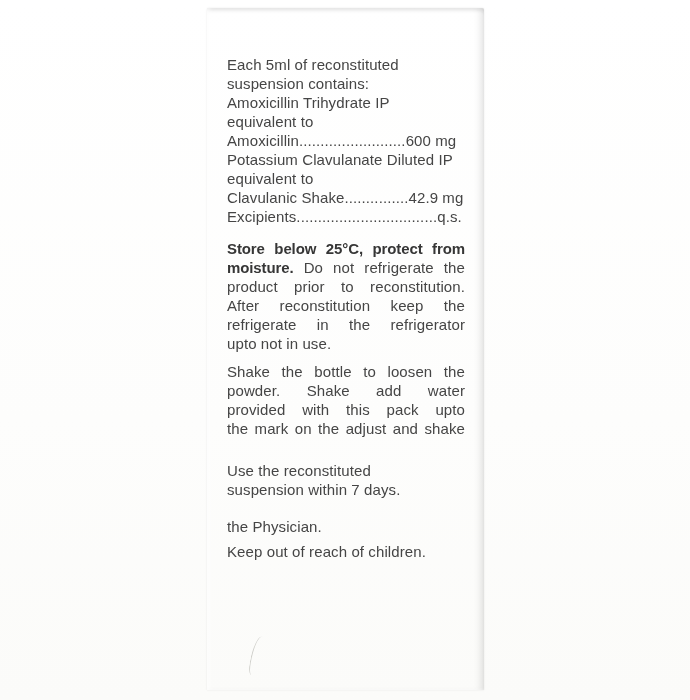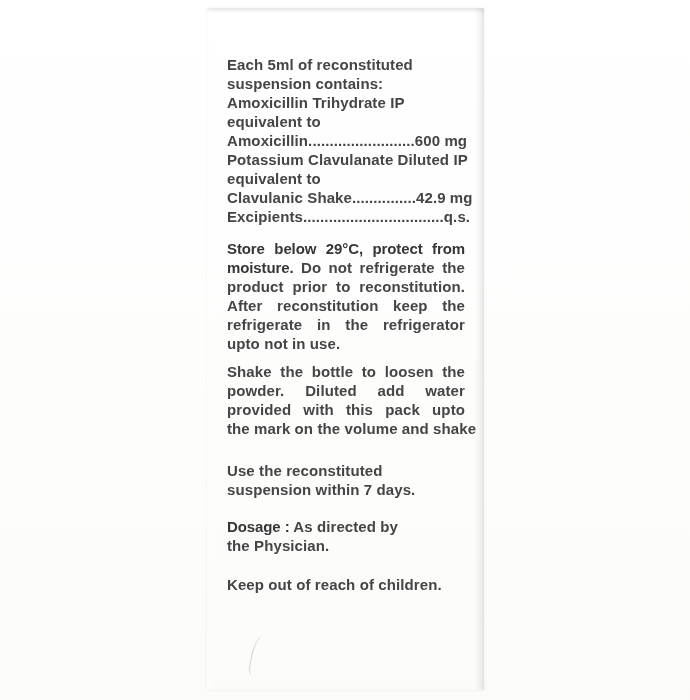--- a/index.html
+++ b/index.html
@@ -35,21 +35,20 @@
         #cbcbc5 240px, #d4d4ce 300px,
         #cecec8 360px, #d8d8d2 430px,
         #dfdfd9 500px, #e6e6e0 570px,
         #eaeae4 640px, #ececE6 682px);
     box-shadow:
       inset 3px 0 4px -1px rgba(255,255,255,0.85),
       inset -7px 0 9px -5px rgba(0,0,0,0.14),
       inset 0 4px 5px -3px rgba(0,0,0,0.18),
       0 0 2px rgba(0,0,0,0.10);
     border-radius: 2px 2px 0 0;
-    font-weight: bold;
   }
   
   .scratch {
     position: absolute;
     left: 44px;
     top: 628px;
     width: 12px;
     height: 40px;
     border-left: 1.5px solid rgba(125,125,118,0.35);
     border-radius: 60% 0 0 30% / 70% 0 0 30%;
@@ -73,21 +72,21 @@
     text-align: justify;
     text-align-last: justify;
     text-justify: inter-word;
   }
   .jline.last { text-align-last: left; }
   .composition   { margin-top: 47px; }
   .storage       { margin-top: 13px; }
   .directions    { margin-top: 9px; }
   .usage         { margin-top: 23px; }
   .dosage        { margin-top: 18px; }
-  .warning-block { margin-top: 20px; }
+  .warning-block { margin-top: 6px; }
 </style>
 </head>
 <body>
 
 <div class="scene">
   <div class="label">
     <div class="scratch"></div>
     <div class="content">
 
       <div class="para composition">
@@ -96,42 +95,41 @@
         <div class="cline">Amoxicillin Trihydrate IP</div>
         <div class="cline">equivalent to</div>
         <div class="cline">Amoxicillin.........................600 mg</div>
         <div class="cline">Potassium Clavulanate Diluted IP</div>
         <div class="cline">equivalent to</div>
         <div class="cline">Clavulanic Shake...............42.9 mg</div>
         <div class="cline">Excipients.................................q.s.</div>
       </div>
 
       <div class="para storage">
-        <div class="jline"><b>Store below 29°C, protect from</b></div>
+        <div class="jline"><b>Store below 25°C, protect from</b></div>
         <div class="jline"><b>moisture.</b> <span>Do not refrigerate the</span></div>
         <div class="jline"><span>product prior to reconstitution.</span></div>
         <div class="jline"><span>After reconstitution keep the</span></div>
         <div class="jline"><span>refrigerate in the refrigerator</span></div>
         <div class="jline last"><span>upto not in use.</span></div>
       </div>
 
       <div class="para directions">
         <div class="jline"><span>Shake the bottle to loosen the</span></div>
-        <div class="jline"><span>powder. Diluted add water</span></div>
+        <div class="jline"><span>powder. Shake add water</span></div>
         <div class="jline"><span>provided with this pack upto</span></div>
-        <div class="jline"><span>the mark on the volume and shake</span></div>
+        <div class="jline"><span>the mark on the adjust and shake</span></div>
       </div>
 
       <div class="para usage">
         <div class="cline">Use the reconstituted</div>
         <div class="cline">suspension within 7 days.</div>
       </div>
 
       <div class="para dosage">
-        <div class="cline"><b>Dosage :</b> <span>As directed by</span></div>
         <div class="cline">the Physician.</div>
       </div>
 
       <div class="para warning-block">
         <div class="cline">Keep out of reach of children.</div>
       </div>
 
     </div>
   </div>
 </div>

